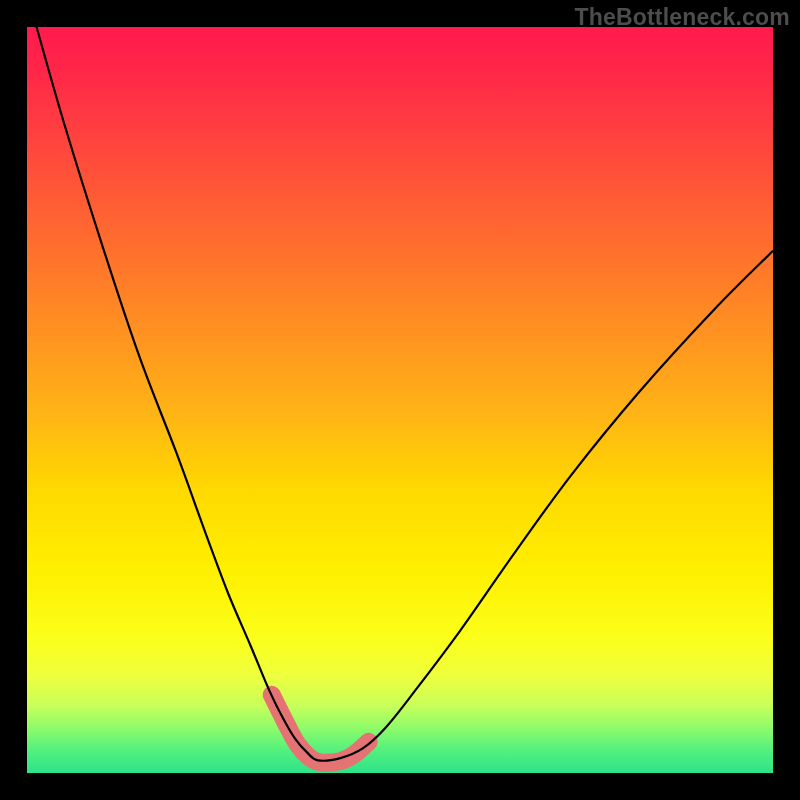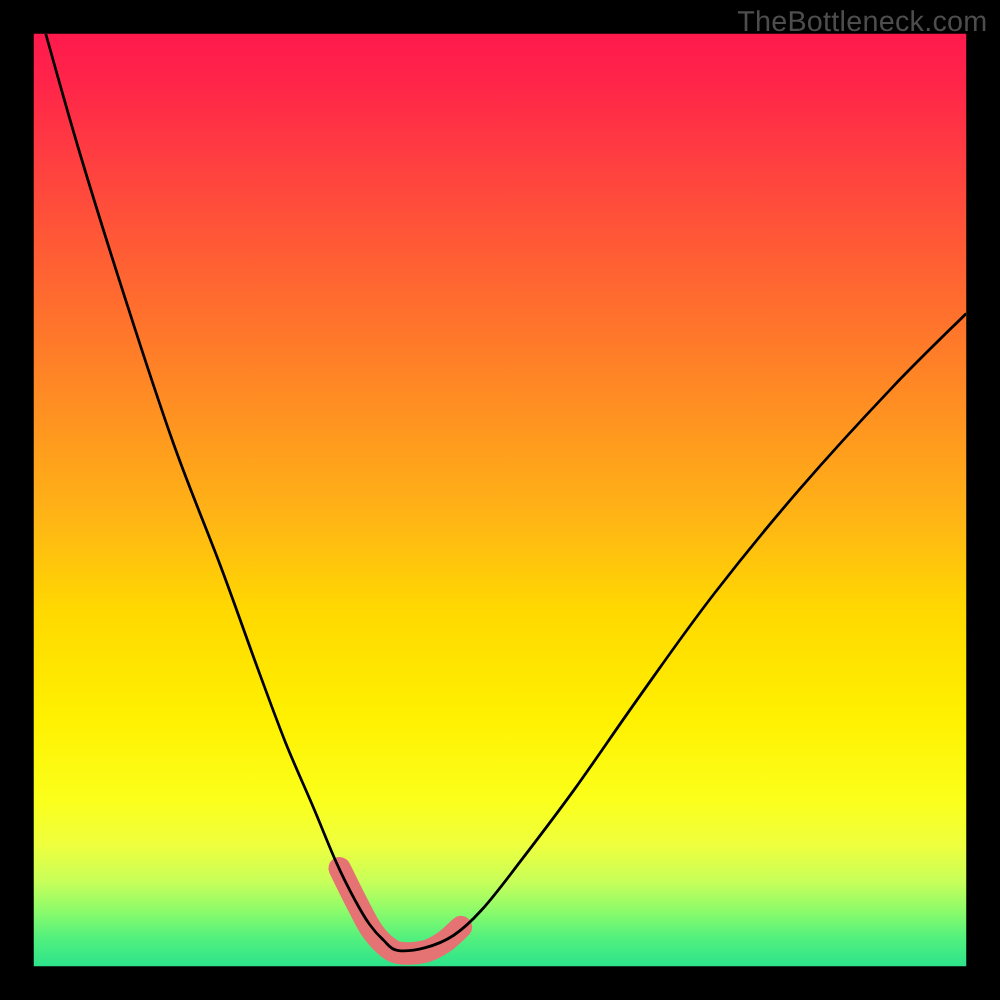--- a/index.html
+++ b/index.html
@@ -41,21 +41,21 @@
       #52f07e 97%,
       #2de38b 100%
     );
   }
   .watermark {
     position: absolute;
     top: 4px;
     right: 10px;
     color: #4d4d4d;
     font-size: 23px;
-    font-weight: 400;
+    font-weight: 700;
     letter-spacing: 0.2px;
   }
   
   .curve-svg {
     position: absolute;
     left: 27px;
     top: 27px;
     width: 746px;
     height: 746px;
     pointer-events: none;

